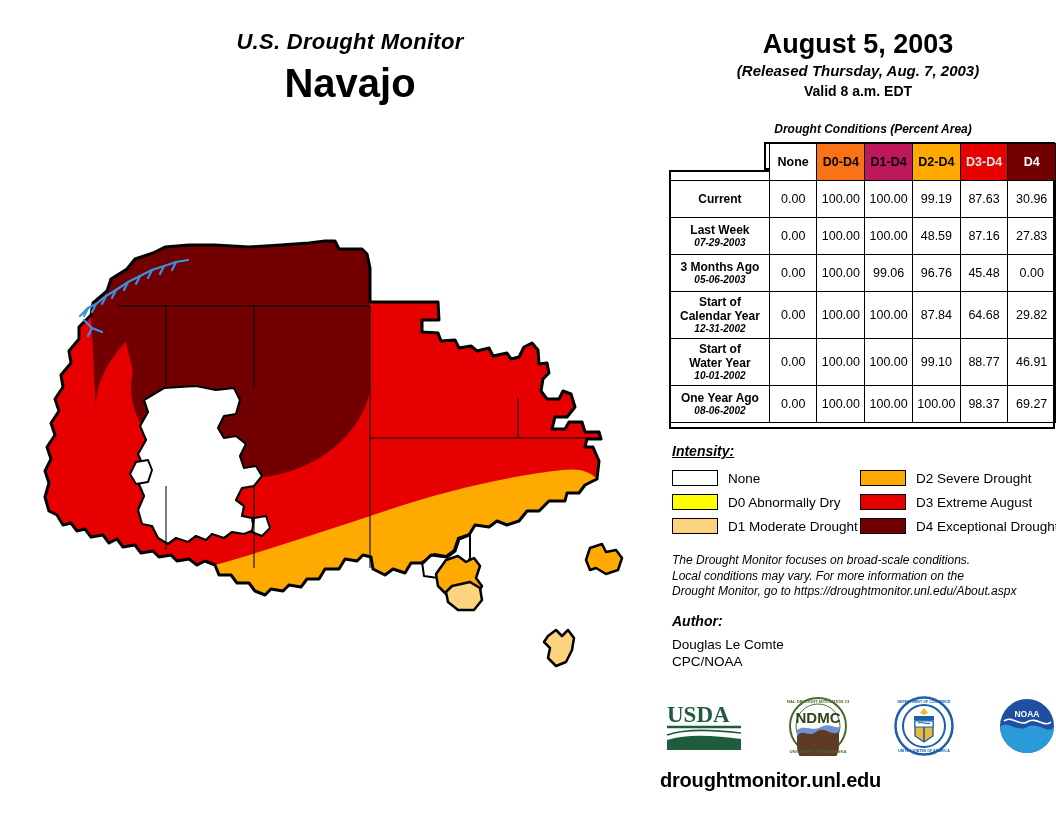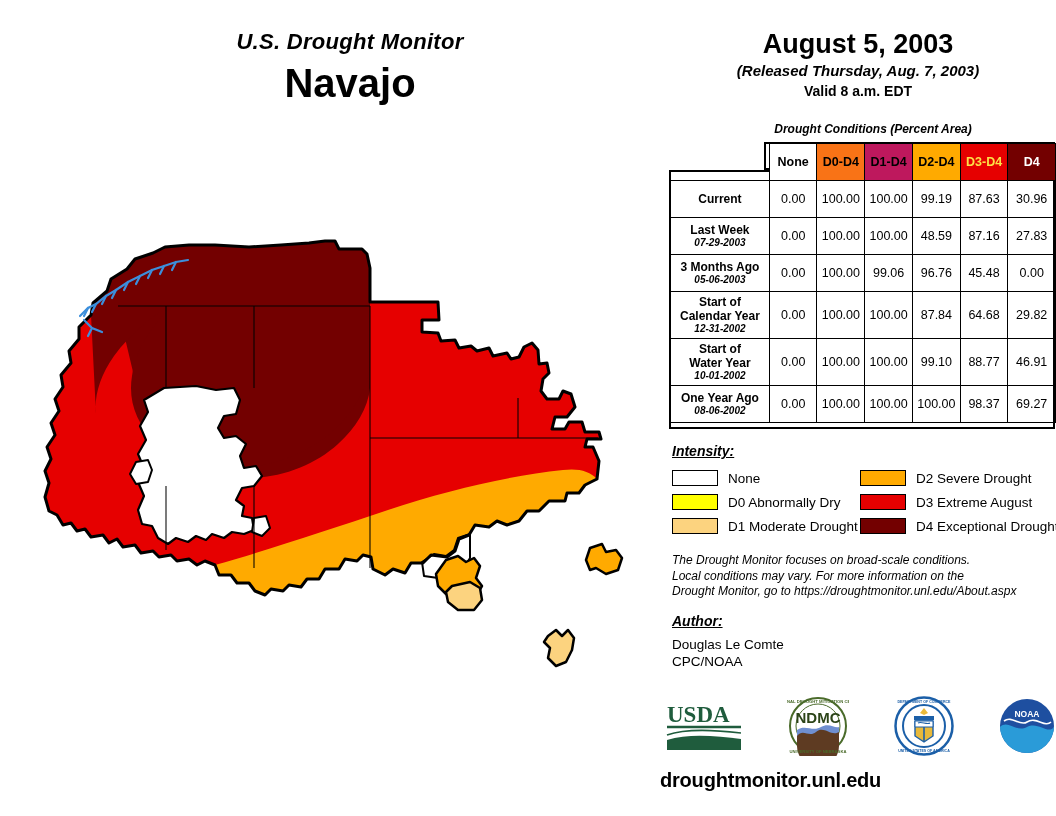--- a/index.html
+++ b/index.html
@@ -176,21 +176,20 @@
     font-style: italic;
     line-height: 15.5px;
   }
   #author-title {
     position: absolute;
     left: 672px;
     top: 613px;
     font-size: 14px;
     font-style: italic;
     font-weight: bold;
-    text-decoration: underline;
   }
   #author-lines {
     position: absolute;
     left: 672px;
     top: 636px;
     font-size: 13.5px;
     line-height: 17px;
   }
 
   
@@ -357,21 +356,21 @@
 <div id="frame-head"></div>
 <div id="frame-body"></div>
 <table id="cond-table">
   <tbody id="table-body">
       <tr>
         <td class="corner rowlabel"></td>
         <td class="hdr val" style="background: rgb(255, 255, 255); color: rgb(0, 0, 0);">None</td>
         <td class="hdr val" style="background: #f97316; color: rgb(0, 0, 0);">D0-D4</td>
         <td class="hdr val" style="background: #be185d; color: rgb(0, 0, 0);">D1-D4</td>
         <td class="hdr val" style="background: rgb(255, 170, 0); color: rgb(0, 0, 0);">D2-D4</td>
-        <td class="hdr val" style="background: rgb(230, 0, 0); color: #fde047;">D3-D4</td>
+        <td class="hdr val" style="background: rgb(230, 0, 0); color: #e5e5e5;">D3-D4</td>
         <td class="hdr val" style="background: rgb(115, 0, 0); color: rgb(255, 255, 255);">D4</td>
       </tr>
       <tr>
         <td class="rowlabel">
           <div>Current</div>
         </td>
         <td class="val">0.00</td>
         <td class="val">100.00</td>
         <td class="val">100.00</td>
         <td class="val">99.19</td>

